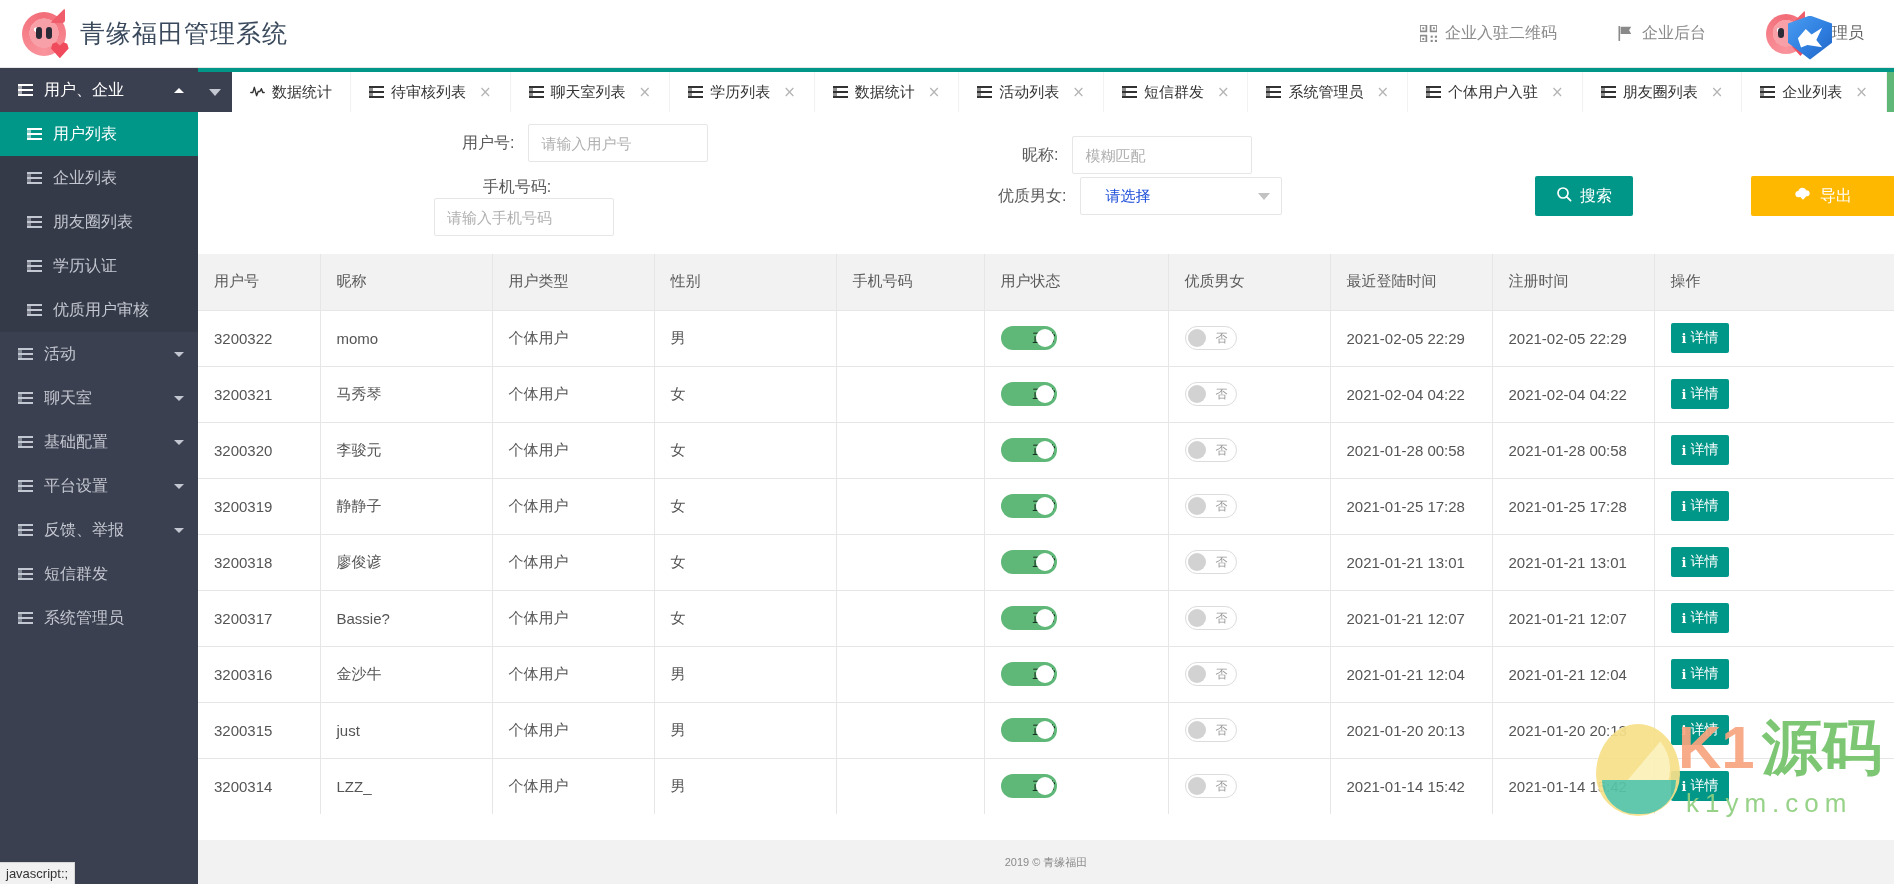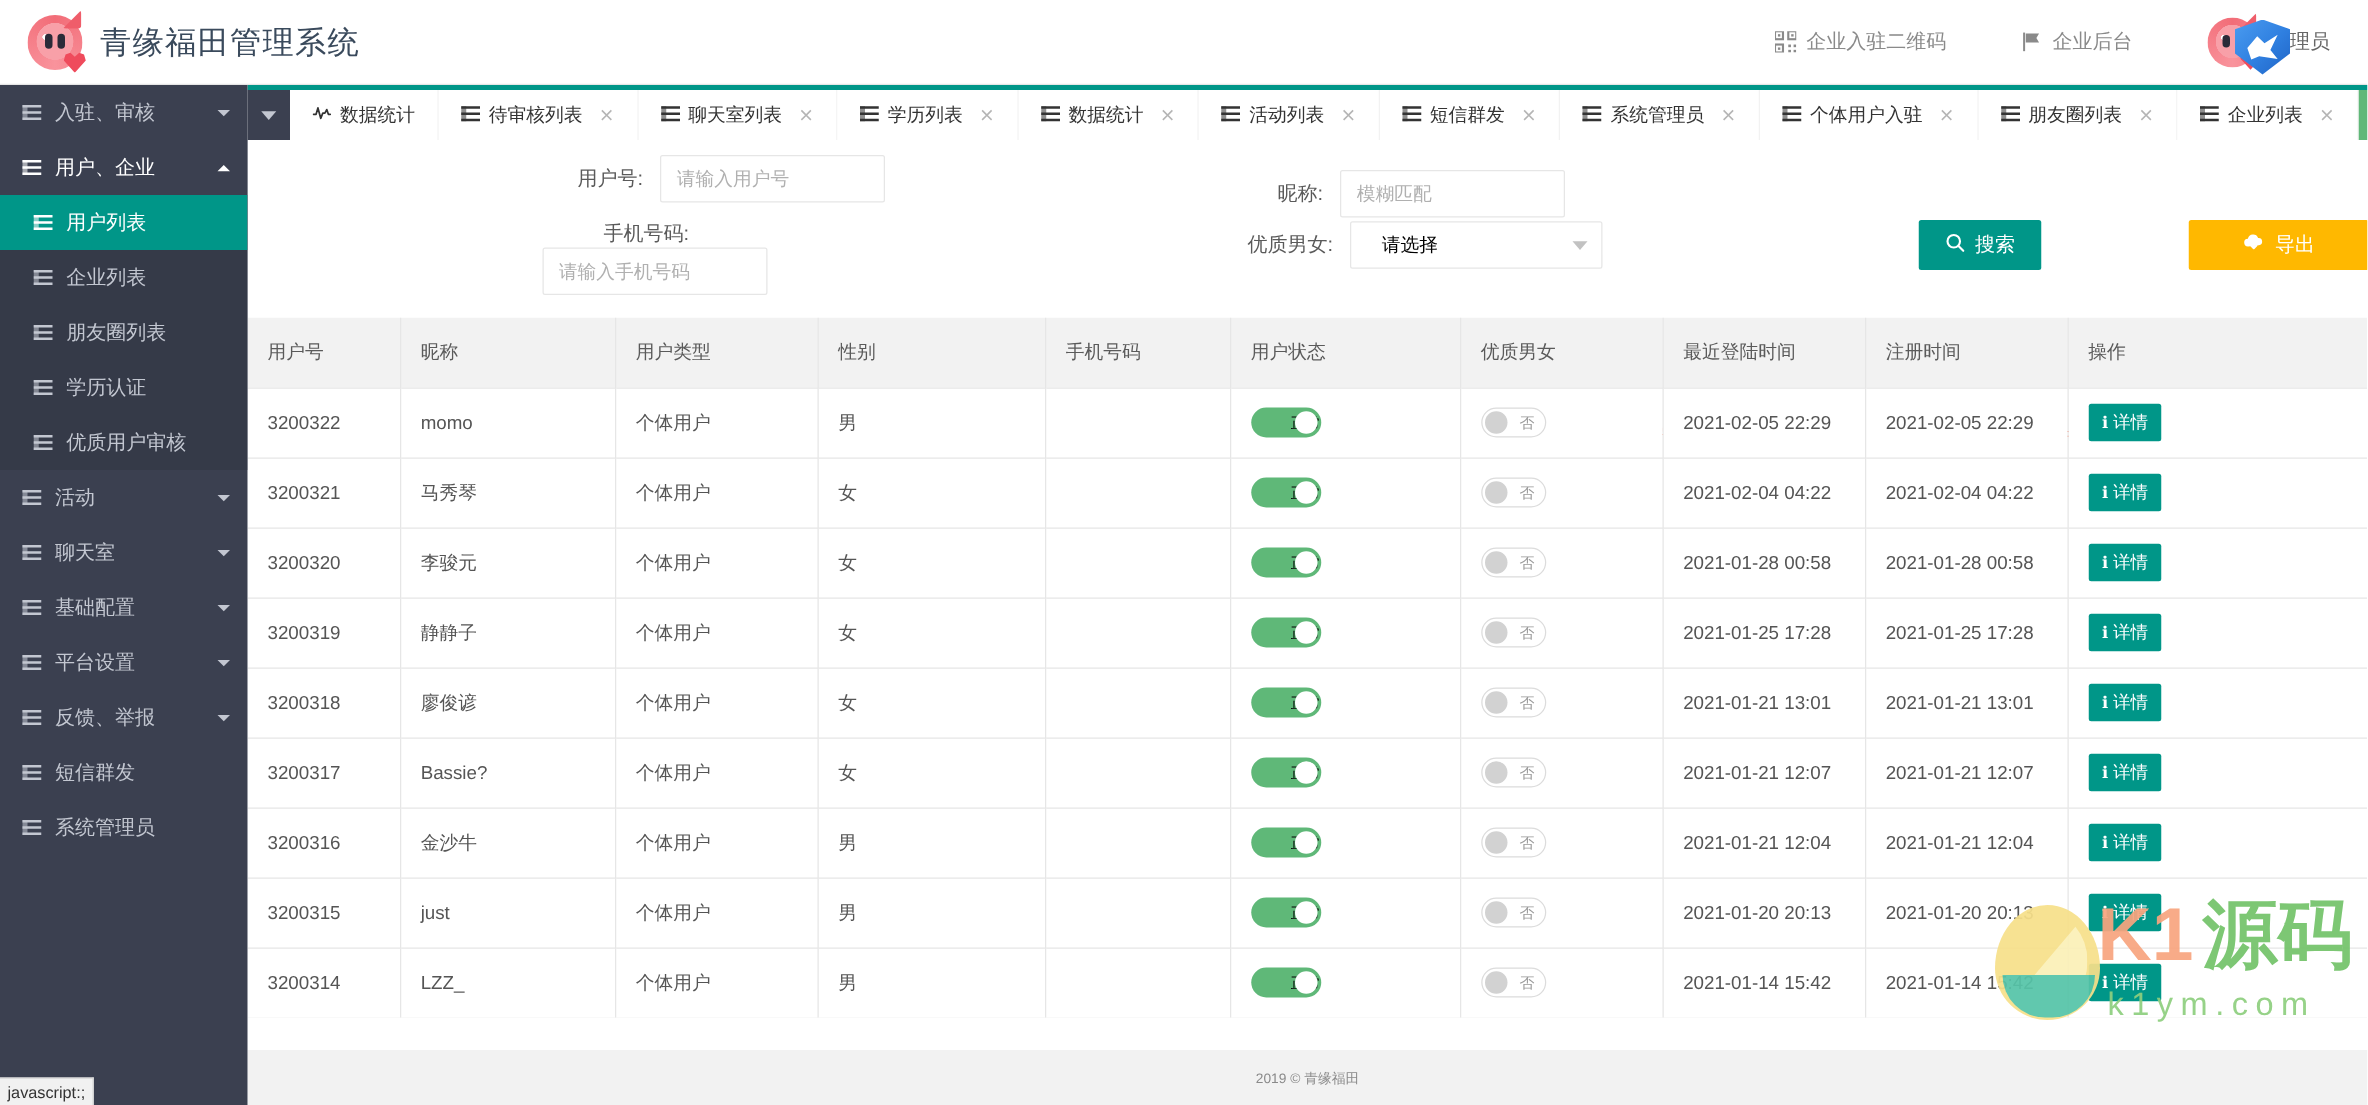--- a/index.html
+++ b/index.html
@@ -187,21 +187,21 @@
   .finput {
     width: 180px; height: 38px;
     border: 1px solid #e6e6e6; border-radius: 2px;
     padding: 0 12px; font-size: 15px; color: #333;
     font-family: "Liberation Sans", sans-serif; background: #fff; outline: none;
   }
   .finput::placeholder { color: #b0b0b0; }
   .fselect {
     width: 202px; height: 38px;
     border: 1px solid #e6e6e6; border-radius: 2px;
-    padding: 0 30px 0 24px; font-size: 15px; color: #000000;
+    padding: 0 30px 0 24px; font-size: 15px; color: #1d4ed8;
     display: flex; align-items: center; position: relative;
     background: #fff; cursor: pointer;
   }
   .fselect .arrow {
     position: absolute; right: 11px; top: 50%; margin-top: -3px;
     width: 0; height: 0;
     border-left: 6px solid transparent; border-right: 6px solid transparent;
     border-top: 7px solid #c2c2c2;
   }
   .btn {
@@ -374,31 +374,20 @@
           </span>
         <span class="dove"></span>
       </span>
       <span>管理员</span>
     </div>
   </div>
 </div>
 
 <div class="sidebar">
 
-  <div class="nav-item">
-    <span class="mi">
-        <span class="mi-bars">
-          <span></span>
-          <span></span>
-          <span></span>
-        </span>
-      </span>
-    <span>入驻、审核</span>
-    <span class="caret"></span>
-  </div>
 
   <div class="nav-item expanded">
     <span class="mi">
         <span class="mi-bars">
           <span></span>
           <span></span>
           <span></span>
         </span>
       </span>
     <span>用户、企业</span>

